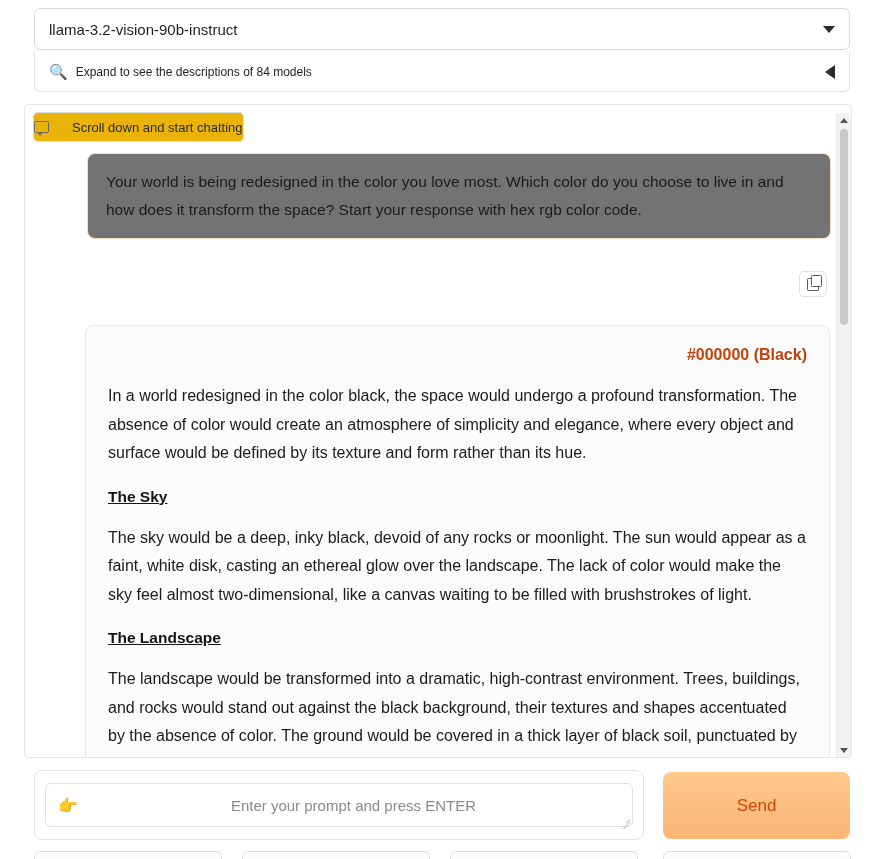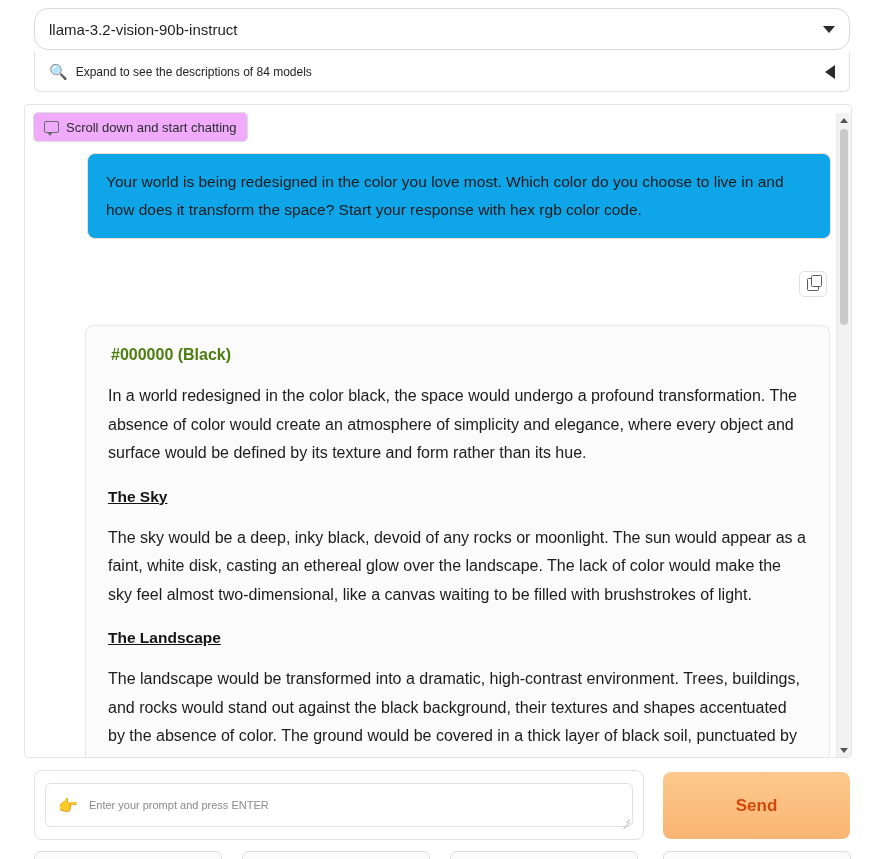--- a/index.html
+++ b/index.html
@@ -18,21 +18,21 @@
 
   
   .model-select {
     position: absolute;
     left: 34px;
     top: 8px;
     width: 816px;
     height: 42px;
     box-sizing: border-box;
     border: 1px solid #d8d8d8;
-    border-radius: 14px;
+    border-radius: 6px;
     background: #ffffff;
     display: flex;
     align-items: center;
     padding: 0 14px;
     gap: 32px;
   }
   .model-select .value {
     flex: 1;
     font-size: 15px;
     color: #1f1f1f;
@@ -91,25 +91,25 @@
     overflow: hidden;
   }
 
   .scroll-hint {
     position: absolute;
     left: 8px;
     top: 7px;
     height: 28px;
     display: flex;
     align-items: center;
-    gap: 7px;
+    gap: 23px;
     border: 1px solid #dcdcdc;
     border-radius: 5px;
-    background: #f0abfc;
-    padding: 0 10px;
+    background: #eab308;
+    padding: 0 0;
     font-size: 13px;
     color: #2c2c2c;
   }
   .chat-bubble-icon {
     display: inline-block;
     width: 13px;
     height: 10px;
     border: 1.4px solid #6b6b6b;
     border-radius: 2px;
     position: relative;
@@ -133,21 +133,21 @@
     height: 612px;
     overflow: hidden;
   }
 
   .user-msg {
     position: absolute;
     left: 62px;
     top: 6px;
     width: 744px;
     box-sizing: border-box;
-    background: #0ea5e9;
+    background: #737373;
     border: 1px solid #f3ddc7;
     border-radius: 8px;
     padding: 14px 18px;
     font-size: 15.5px;
     line-height: 28px;
     color: #1b1b1b;
   }
 
   .copy-btn {
     position: absolute;
@@ -188,22 +188,23 @@
     width: 745px;
     box-sizing: border-box;
     background: #fbfbfb;
     border: 1px solid #e8e8e8;
     border-radius: 8px;
     padding: 16px 22px 10px 22px;
   }
   .assistant-msg .hex-title {
     font-size: 16px;
     font-weight: bold;
-    color: #4d7c0f;
+    color: #c2410c;
     margin: 4px 0 18px 3px;
+    text-align: right;
   }
   .assistant-msg p {
     margin: 0 0 20px 0;
     font-size: 16px;
     line-height: 28.5px;
     color: #1b1b1b;
   }
   .assistant-msg h4 {
     margin: 0 0 18px 0;
     font-size: 15.5px;
@@ -283,24 +284,25 @@
     padding: 0 12px;
   }
   .hand-icon {
     font-size: 16px;
     margin-right: 9px;
   }
   .prompt-box input {
     flex: 1;
     border: none;
     outline: none;
-    font-size: 11px;
+    font-size: 15px;
     font-family: "Liberation Sans", sans-serif;
     color: #1b1b1b;
     background: transparent;
+    text-align: center;
   }
   .prompt-box input::placeholder { color: #8a8a8a; }
   .resize-grip {
     position: absolute;
     right: 2px;
     bottom: 2px;
     width: 9px;
     height: 9px;
   }
   .resize-grip::before, .resize-grip::after {
@@ -318,21 +320,21 @@
     position: absolute;
     left: 663px;
     top: 772px;
     width: 187px;
     height: 67px;
     border: none;
     border-radius: 8px;
     background: linear-gradient(180deg, #fcc98c 0%, #f9b573 100%);
     color: #d1480a;
     font-size: 17px;
-    font-weight: bold;
+    font-weight: normal;
     font-family: "Liberation Sans", sans-serif;
     cursor: pointer;
   }
 
   
   .bottom-row {
     position: absolute;
     left: 0;
     top: 851px;
     width: 893px;

